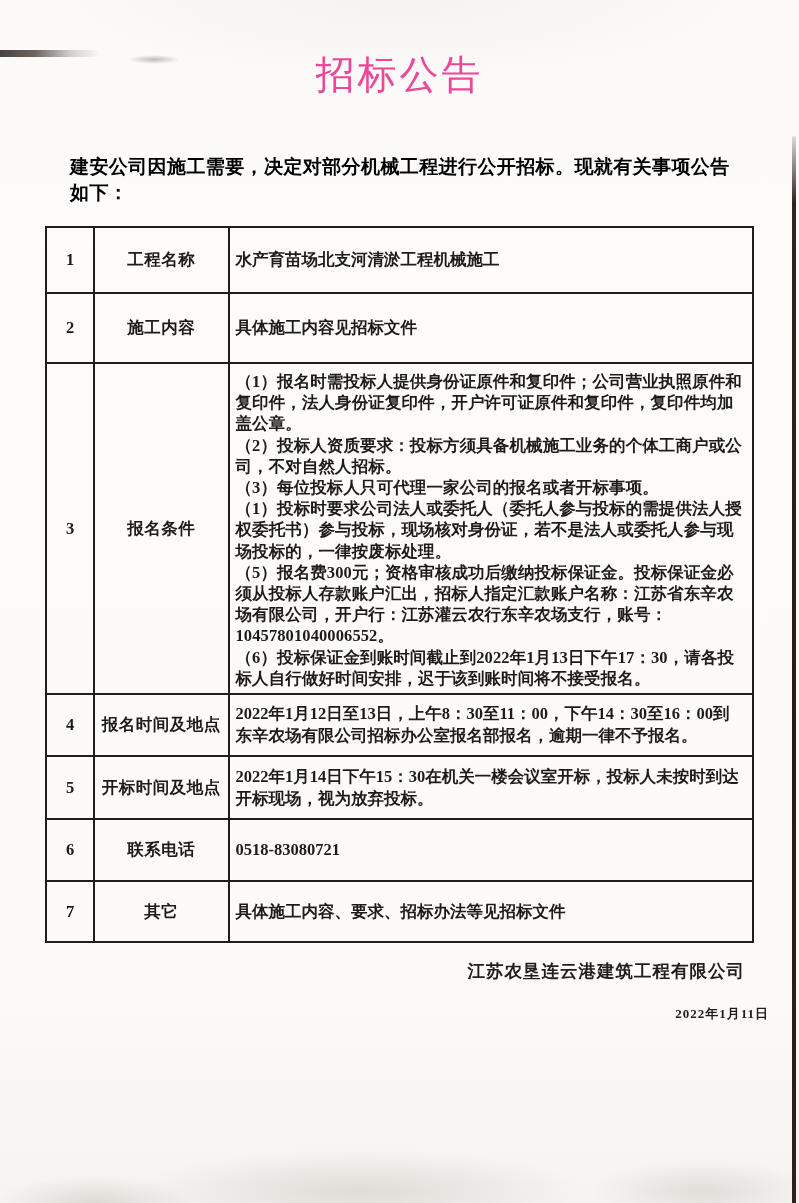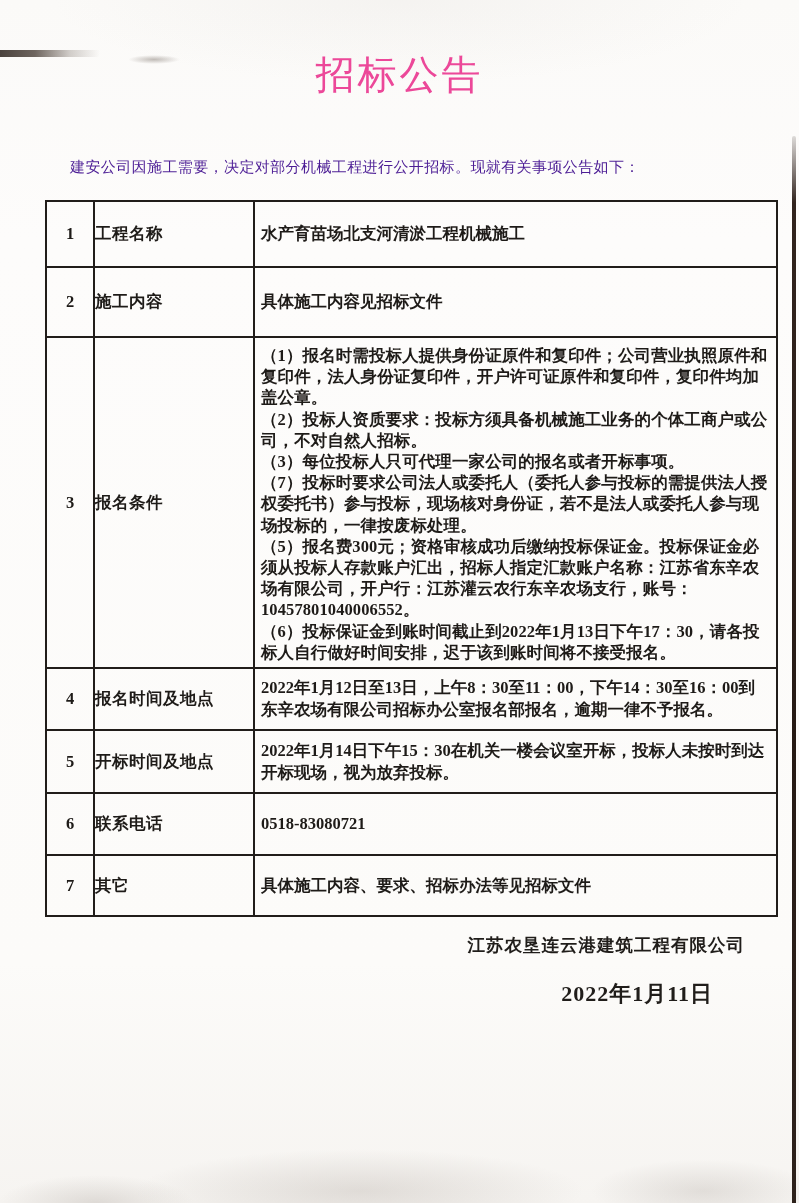--- a/index.html
+++ b/index.html
@@ -25,64 +25,64 @@
     text-align: center;
     font-size: 39px;
     font-weight: 500;
     letter-spacing: 3px;
     line-height: 50px;
     color: #ec4899;
   }
 
   .intro {
     margin: 54px 62px 0 70px;
-    font-size: 15px;
-    font-weight: 400;
+    font-size: 19px;
+    font-weight: 700;
     letter-spacing: 0.4px;
     line-height: 26px;
-    color: #4c1d95;
+    color: #000000;
   }
 
   table.tender {
     margin: 20px 0 0 45px;
     border-collapse: collapse;
     table-layout: fixed;
     width: 709px;
   }
   table.tender td {
     border: 2.2px solid #211d1a;
     font-size: 16.5px;
     font-weight: 600;
     color: #1e1b18;
     vertical-align: middle;
   }
   td.c-no   { width: 48px;  text-align: center; }
-  td.c-label{ width: 160px; letter-spacing: 0.5px; }
+  td.c-label{ width: 134px; text-align: center; letter-spacing: 0.5px; }
   td.c-body { width: 523px; padding: 4px 8px 4px 6px; line-height: 22px; }
   tr.r1 td { height: 66px; }
   tr.r2 td { height: 70px; }
   tr.r3 td { height: 313px; margin-top: 12px; }
   tr.r4 td { height: 62px; }
   tr.r5 td { height: 63px; }
   tr.r6 td { height: 62px; }
   tr.r7 td { height: 61px; }
   tr.r3 td.c-body { vertical-align: top; padding-top: 7px; }
   tr.r3 td.c-body p { margin: 0; line-height: 21.2px; letter-spacing: 0.1px; }
 
   .sign-company {
     margin: 16px 54px 0 0;
     text-align: right;
     font-size: 17.5px;
     font-weight: 700;
     letter-spacing: 1px;
   }
   .sign-date {
-    margin: 22px 86px 0 0;
+    margin: 22px 30px 0 0;
     text-align: right;
-    font-size: 22px;
+    font-size: 13px;
     font-weight: 600;
     letter-spacing: 1px;
   }
 
   
   .artifact { position: absolute; pointer-events: none; }
   .scan-top-left {
     left: 0; top: 0; width: 100px; height: 7px;
     background: linear-gradient(90deg, #4a423d 0%, #6e655f 35%, rgba(130,120,112,0.35) 70%, transparent 100%);
     border-bottom-right-radius: 4px;
@@ -118,21 +118,21 @@
         <td class="c-label">施工内容</td>
         <td class="c-body">具体施工内容见招标文件</td>
       </tr>
       <tr class="r3">
         <td class="c-no">3</td>
         <td class="c-label">报名条件</td>
         <td class="c-body">
           <p>（1）报名时需投标人提供身份证原件和复印件；公司营业执照原件和复印件，法人身份证复印件，开户许可证原件和复印件，复印件均加盖公章。</p>
           <p>（2）投标人资质要求：投标方须具备机械施工业务的个体工商户或公司，不对自然人招标。</p>
           <p>（3）每位投标人只可代理一家公司的报名或者开标事项。</p>
-          <p>（7）投标时要求公司法人或委托人（委托人参与投标的需提供法人授权委托书）参与投标，现场核对身份证，若不是法人或委托人参与现场投标的，一律按废标处理。</p>
+          <p>（1）投标时要求公司法人或委托人（委托人参与投标的需提供法人授权委托书）参与投标，现场核对身份证，若不是法人或委托人参与现场投标的，一律按废标处理。</p>
           <p>（5）报名费300元；资格审核成功后缴纳投标保证金。投标保证金必须从投标人存款账户汇出，招标人指定汇款账户名称：江苏省东辛农场有限公司，开户行：江苏灌云农行东辛农场支行，账号：10457801040006552。</p>
           <p>（6）投标保证金到账时间截止到2022年1月13日下午17：30，请各投标人自行做好时间安排，迟于该到账时间将不接受报名。</p>
         </td>
       </tr>
       <tr class="r4">
         <td class="c-no">4</td>
         <td class="c-label">报名时间及地点</td>
         <td class="c-body">2022年1月12日至13日，上午8：30至11：00，下午14：30至16：00到东辛农场有限公司招标办公室报名部报名，逾期一律不予报名。</td>
       </tr>
       <tr class="r5">

